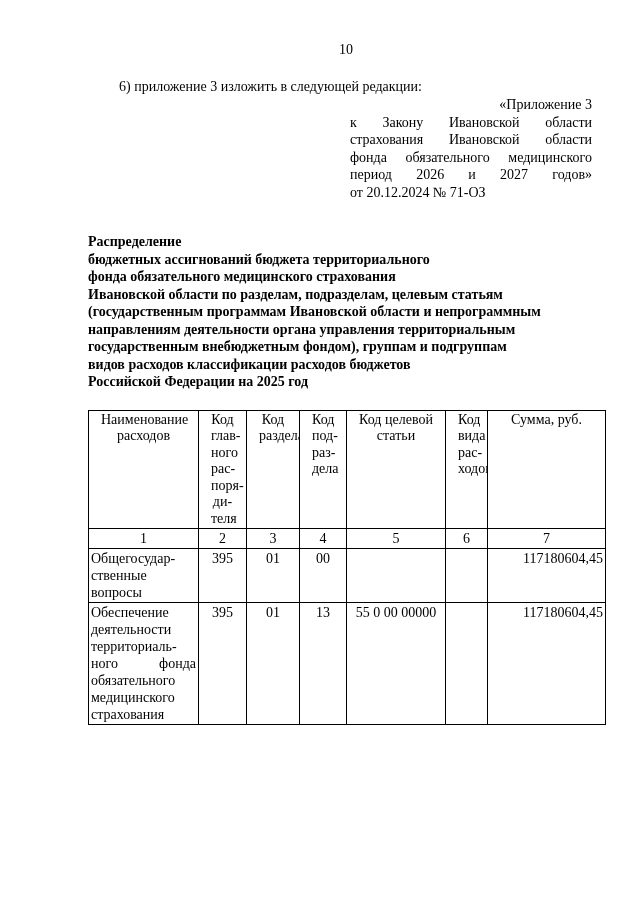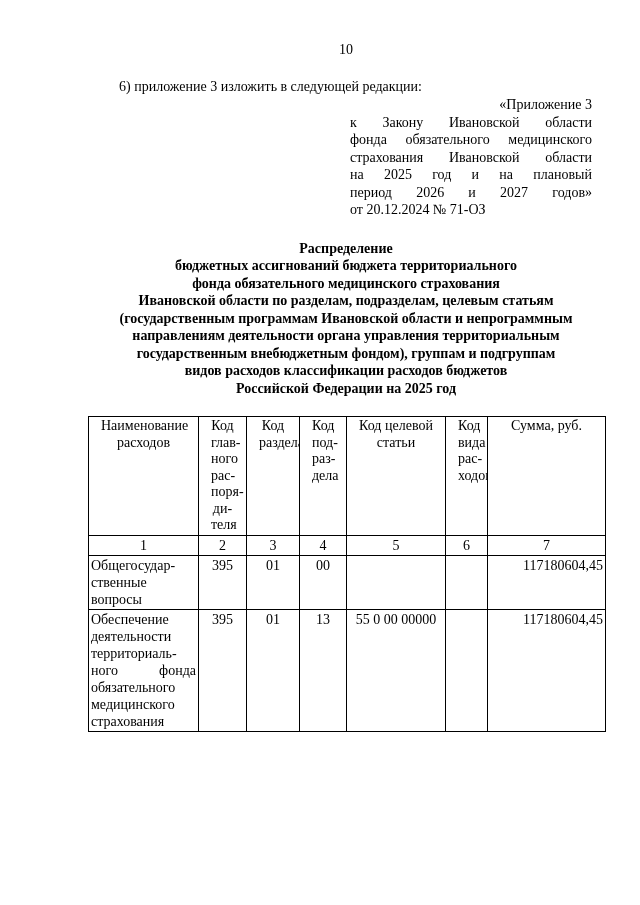--- a/index.html
+++ b/index.html
@@ -26,22 +26,21 @@
   }
   .appendix-ref {
     margin-left: 262px;
     width: 242px;
     line-height: 17.5px;
   }
   .ref-first { text-align: right; }
   .ref-line  { text-align: justify; text-align-last: justify; }
   .ref-last  { text-align: left; }
   .doc-title {
-    margin-top: 21px;
-    text-align: center;
+    margin-top: 32px;
     font-weight: bold;
     line-height: 17.5px;
   }
   table.budget-table {
     margin-top: 19px;
     border-collapse: collapse;
     table-layout: fixed;
     width: 517px;
   }
   .budget-table th, .budget-table td {
@@ -77,25 +76,24 @@
 
   <p class="intro">6) приложение 3 изложить в следующей редакции:</p>
 
   <div class="appendix-ref">
     <div class="ref-first">«Приложение 3</div>
     <div>
 
         <div class="ref-line">к Закону Ивановской области</div>
 
 
+        <div class="ref-line">страхования Ивановской области</div>
+
         <div class="ref-line">фонда обязательного медицинского</div>
 
-        <div class="ref-line">страхования Ивановской области</div>
-
-        <div class="ref-line">на 2025 год и на плановый</div>
 
         <div class="ref-line">период 2026 и 2027 годов»</div>
       </div>
     <div class="ref-last">от 20.12.2024 № 71-ОЗ</div>
   </div>
 
   <div class="doc-title">
 
       <div class="title-line">Распределение</div>
 

